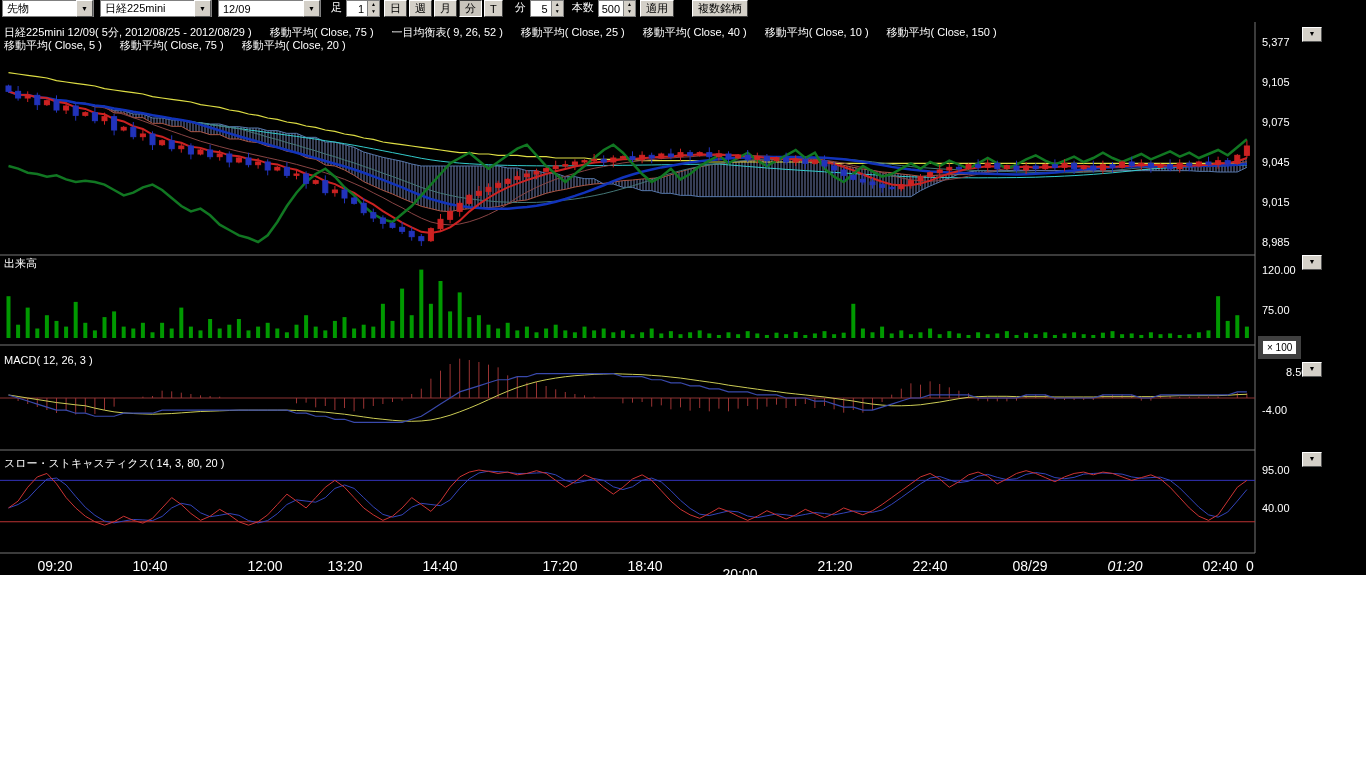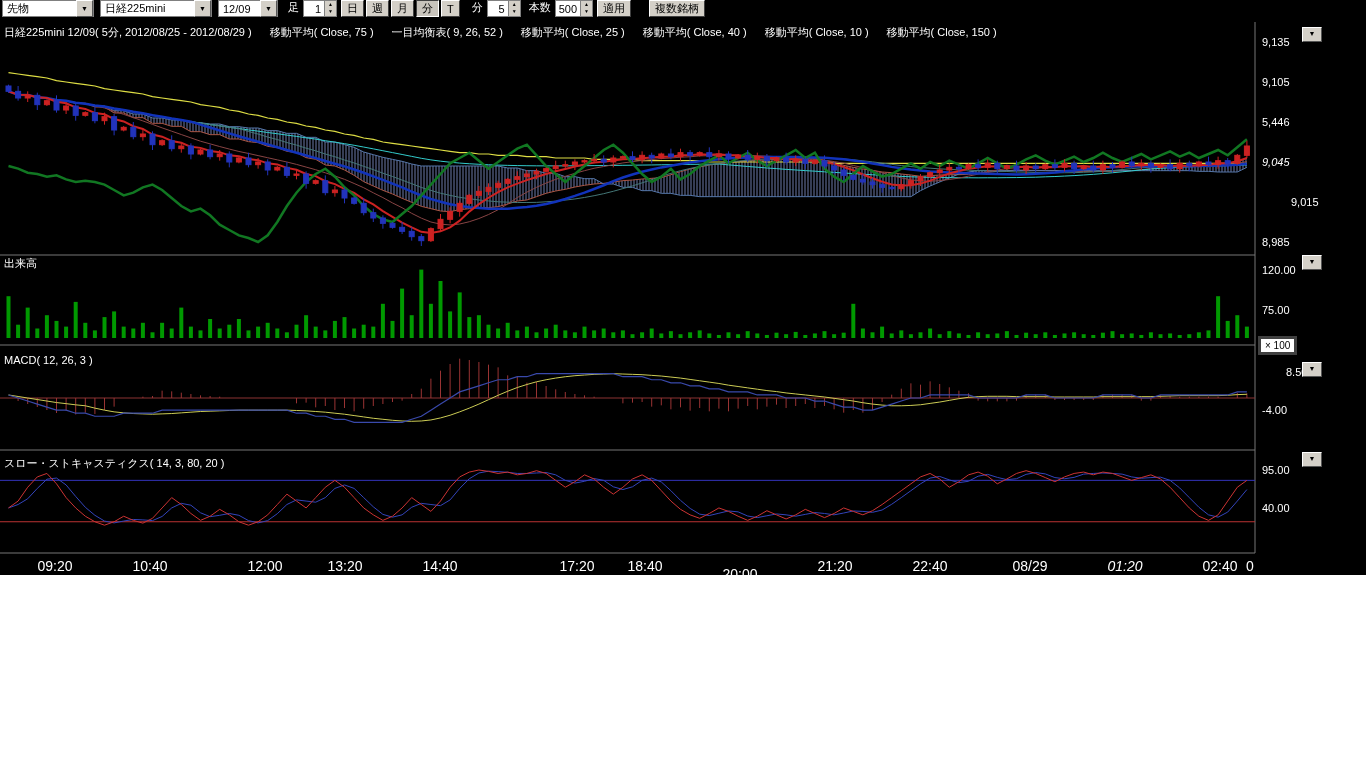--- a/index.html
+++ b/index.html
@@ -25,38 +25,38 @@
   .tbtn.pressed{border-color:#404040 #fff #fff #404040;background:#c8c4bc;}
 
   
   .chart{position:absolute;top:22px;left:0;width:1366px;height:553px;background:#000;}
   .chart svg{position:absolute;top:0;left:0;}
   .legend-row{position:absolute;left:4px;color:#fff;font-size:11px;white-space:nowrap;z-index:5;}
   .legend-row span{margin-right:18px;text-align:right;}
   .panel-label{position:absolute;left:4px;color:#fff;font-size:11px;z-index:5;white-space:nowrap;}
   .axis-tick{position:absolute;left:1262px;color:#fff;font-size:11px;z-index:5;}
   .time-label{position:absolute;top:536px;color:#fff;font-size:14px;transform:translateX(-50%);z-index:5;}
-  .mult-badge{position:absolute;left:1258px;top:314px;background:#fff;color:#000;border:3px solid #404040;
+  .mult-badge{position:absolute;left:1258px;top:314px;background:#fff;color:#000;border:5px solid #404040;
     font-size:10px;padding:0 4px;line-height:13px;z-index:6;}
   .dd-btn{position:absolute;left:1302px;width:18px;height:13px;background:#d4d0c8;border:1px solid;
     border-color:#fff #555 #555 #fff;font-size:7px;color:#000;text-align:center;line-height:12px;z-index:6;}
 </style>
 </head>
 <body>
 
 <div class="toolbar">
   <div class="combo" style="width:92px">
     <span class="txt">先物</span>
     <span class="arrow">▼</span>
   </div>
   <div class="combo" style="width:112px">
     <span class="txt">日経225mini</span>
     <span class="arrow">▼</span>
   </div>
-  <div class="combo" style="width:60px">
+  <div class="combo" style="width:103px">
     <span class="txt">12/09</span>
     <span class="arrow">▼</span>
   </div>
 
   <span class="tlabel">足</span>
   <div class="spin">
     <span class="val">1</span>
     <span class="ud">
       <span>▲</span>
       <span>▼</span>
@@ -620,53 +620,54 @@
       <rect x="1234.8" y="133.33333333333331" width="5" height="8" fill="#cc2222" stroke="#cc2222"></rect>
       <line x1="1246.8999999999999" y1="118.66666666666667" x2="1246.8999999999999" y2="136" stroke="#cc2222" stroke-width="1"></line>
       <rect x="1244.3999999999999" y="124" width="5" height="9.333333333333314" fill="#cc2222" stroke="#cc2222"></rect>
       <line x1="0" y1="458.35" x2="1255" y2="458.35" stroke="#3333bb" stroke-width="1"></line>
       <line x1="0" y1="499.75" x2="1255" y2="499.75" stroke="#bb3333" stroke-width="1"></line>
       <polyline points="8.5,485.95 18.1,482.5 27.7,476.75 37.3,466.4 46.9,457.2 56.5,456.05 66.1,462.95 75.7,474.45 85.3,485.26 94.89999999999999,493.31 104.5,499.06 114.1,500.9 123.69999999999999,499.06 133.3,497.45 142.9,497.90999999999997 152.5,498.6 162.1,494.46 171.7,485.95 181.29999999999998,481.35 190.9,483.19 200.5,490.78 210.1,494.69 219.7,493.31 229.29999999999998,491.47 238.89999999999998,493.31 248.5,498.6 258.1,500.9 267.7,498.6 277.3,491.7 286.9,482.5 296.5,477.9 306.09999999999997,479.05 315.7,480.2 325.3,475.6 334.9,466.4 344.5,462.95 354.09999999999997,466.4 363.7,475.6 373.3,484.8 382.9,492.39 392.5,495.15 402.09999999999997,492.85 411.7,485.26 421.3,481.35 430.9,482.5 440.5,483.65 450.09999999999997,477.9 459.7,466.4 469.29999999999995,456.74 478.9,450.99 488.5,449.15 498.09999999999997,449.61 507.7,450.3 517.3,451.45 526.9,451.45 536.5,450.99 546.1,450.53000000000003 555.6999999999999,452.83 565.3,458.35 574.9,461.11 584.5,459.27 594.1,456.51 603.6999999999999,458.35 613.3,464.79 622.9,467.55 632.5,464.79 642.1,458.35 651.6999999999999,456.05 661.3,459.96 670.9,468.7 680.5,478.36 690.1,486.40999999999997 699.6999999999999,492.15999999999997 709.3,493.54 718.9,491.24 728.5,488.94 738.1,489.86 747.6999999999999,494 757.3,495.61 766.9,493.77 776.5,491.93 786.1,492.85 795.6999999999999,494.23 805.3,492.39 814.9,490.55 824.5,491.47 834.1,492.85 843.6999999999999,491.01 853.3,488.94 862.9,489.4 872.5,490.32 882.1,488.02 891.6999999999999,482.27 901.3,475.6 910.9,468.7 920.5,461.8 930.0999999999999,456.05 939.6999999999999,454.44 949.3,457.89 958.9,460.65 968.5,459.27 978.0999999999999,454.21 987.6999999999999,452.37 997.3,455.36 1006.9,457.66 1016.5,456.74 1026.1,452.37 1035.7,450.53000000000003 1045.3,451.91 1054.8999999999999,455.59 1064.5,456.74 1074.1,455.36 1083.7,452.14 1093.3,451.45 1102.8999999999999,450.99 1112.5,451.45 1122.1,452.14 1131.7,454.9 1141.3,456.28 1150.8999999999999,455.59 1160.5,455.13 1170.1,458.35 1179.7,465.94 1189.3,475.6 1198.8999999999999,485.26 1208.5,492.85 1218.1,495.15 1227.7,490.09 1237.3,479.05 1246.8999999999999,467.55" fill="none" stroke="#3344bb" stroke-width="1"></polyline>
       <polyline points="8.5,485.95 18.1,479.05 27.7,465.25 37.3,454.9 46.9,451.45 56.5,461.8 66.1,475.6 75.7,485.95 85.3,494.23 94.89999999999999,499.75 104.5,503.2 114.1,499.75 123.69999999999999,494.23 133.3,498.37 142.9,501.13 152.5,496.3 162.1,485.95 171.7,475.6 181.29999999999998,482.5 190.9,491.47 200.5,498.37 210.1,494.23 219.7,487.33 229.29999999999998,492.85 238.89999999999998,499.75 248.5,503.2 258.1,499.75 267.7,492.85 277.3,482.5 286.9,472.15 296.5,479.05 306.09999999999997,485.95 315.7,475.6 325.3,465.25 334.9,458.35 344.5,465.25 354.09999999999997,475.6 363.7,485.95 373.3,492.85 382.9,498.37 392.5,494.23 402.09999999999997,485.95 411.7,475.6 421.3,482.5 430.9,489.4 440.5,479.05 450.09999999999997,465.25 459.7,454.9 469.29999999999995,450.07 478.9,448 488.5,449.38 498.09999999999997,451.45 507.7,450.07 517.3,452.83 526.9,451.45 536.5,448.69 546.1,451.45 555.6999999999999,458.35 565.3,465.25 574.9,459.73 584.5,452.83 594.1,456.97 603.6999999999999,465.25 613.3,472.15 622.9,465.25 632.5,456.97 642.1,452.83 651.6999999999999,458.35 661.3,468.7 670.9,479.05 680.5,487.33 690.1,492.85 699.6999999999999,496.3 709.3,491.47 718.9,485.95 728.5,489.4 738.1,494.23 747.6999999999999,498.37 757.3,494.23 766.9,488.71 776.5,492.85 786.1,496.99 795.6999999999999,492.85 805.3,487.33 814.9,491.47 824.5,495.61 834.1,491.47 843.6999999999999,485.95 853.3,489.4 862.9,492.85 872.5,488.71 882.1,482.5 891.6999999999999,475.6 901.3,468.7 910.9,461.8 920.5,454.9 930.0999999999999,451.45 939.6999999999999,456.97 949.3,465.25 958.9,459.73 968.5,452.83 978.0999999999999,450.07 987.6999999999999,454.21 997.3,461.8 1006.9,456.97 1016.5,451.45 1026.1,448.69 1035.7,451.45 1045.3,455.59 1054.8999999999999,459.73 1064.5,454.9 1074.1,451.45 1083.7,450.07 1093.3,452.83 1102.8999999999999,450.07 1112.5,451.45 1122.1,454.9 1131.7,458.35 1141.3,455.59 1150.8999999999999,452.83 1160.5,456.97 1170.1,465.25 1179.7,475.6 1189.3,485.95 1198.8999999999999,494.23 1208.5,498.37 1218.1,492.85 1227.7,479.05 1237.3,465.25 1246.8999999999999,458.35" fill="none" stroke="#cc3333" stroke-width="1"></polyline>
     </svg>
 
   <div class="legend-row" style="top:3px"><span>日経225mini 12/09( 5分, 2012/08/25 - 2012/08/29 )</span><span>移動平均( Close, 75 )</span><span>一目均衡表( 9, 26, 52 )</span><span>移動平均( Close, 25 )</span><span>移動平均( Close, 40 )</span><span>移動平均( Close, 10 )</span><span>移動平均( Close, 150 )</span></div>
+  <div class="legend-row" style="top:16px"><span>移動平均( Close, 5 )</span><span>移動平均( Close, 75 )</span><span>移動平均( Close, 20 )</span></div>
 
   <div class="panel-label" style="top:234px">出来高</div>
   <div class="panel-label" style="top:332px">MACD( 12, 26, 3 )</div>
   <div class="panel-label" style="top:434px">スロー・ストキャスティクス( 14, 3, 80, 20 )</div>
 
   <div class="mult-badge">× 100</div>
 
   <div class="dd-btn" style="top:5px">▼</div>
   <div class="dd-btn" style="top:233px">▼</div>
   <div class="dd-btn" style="top:340px">▼</div>
   <div class="dd-btn" style="top:430px">▼</div>
 
   <div id="axis-layer">
-      <div class="axis-tick" style="top: 14px;">9,135</div>
+      <div class="axis-tick" style="top: 14px;">5,377</div>
       <div class="axis-tick" style="top: 54px;">9,105</div>
-      <div class="axis-tick" style="top: 94px;">5,446</div>
-      <div class="axis-tick" style="top: 134px; font-style: italic;">9,045</div>
-      <div class="axis-tick" style="top: 174px; margin-left: 29px;">9,015</div>
+      <div class="axis-tick" style="top: 94px;">9,075</div>
+      <div class="axis-tick" style="top: 134px;">9,045</div>
+      <div class="axis-tick" style="top: 174px;">9,015</div>
       <div class="axis-tick" style="top: 214px;">8,985</div>
       <div class="axis-tick" style="top: 241.6px;">120.00</div>
       <div class="axis-tick" style="top: 281.5px;">75.00</div>
       <div class="axis-tick" style="top: 344.16px; padding-left: 24px;">8.50</div>
       <div class="axis-tick" style="top: 382.16px;">-4.00</div>
       <div class="axis-tick" style="top: 442px;">95.00</div>
       <div class="axis-tick" style="top: 479.95px;">40.00</div>
     </div>
   <div id="time-layer">
       <div class="time-label" style="left: 55px;">09:20</div>
       <div class="time-label" style="left: 150px;">10:40</div>
       <div class="time-label" style="left: 265px;">12:00</div>
       <div class="time-label" style="left: 345px;">13:20</div>
       <div class="time-label" style="left: 440px;">14:40</div>
-      <div class="time-label" style="left: 577px;">17:20</div>
+      <div class="time-label" style="left: 560px;">17:20</div>
       <div class="time-label" style="left: 645px;">18:40</div>
       <div class="time-label" style="left: 740px; margin-top: 8px;">20:00</div>
       <div class="time-label" style="left: 835px;">21:20</div>
       <div class="time-label" style="left: 930px;">22:40</div>
       <div class="time-label" style="left: 1030px;">08/29</div>
       <div class="time-label" style="left: 1125px; font-style: italic;">01:20</div>
       <div class="time-label" style="left: 1220px;">02:40</div>
       <div class="time-label" style="left: 1250px;">0</div>
     </div>
 </div>

